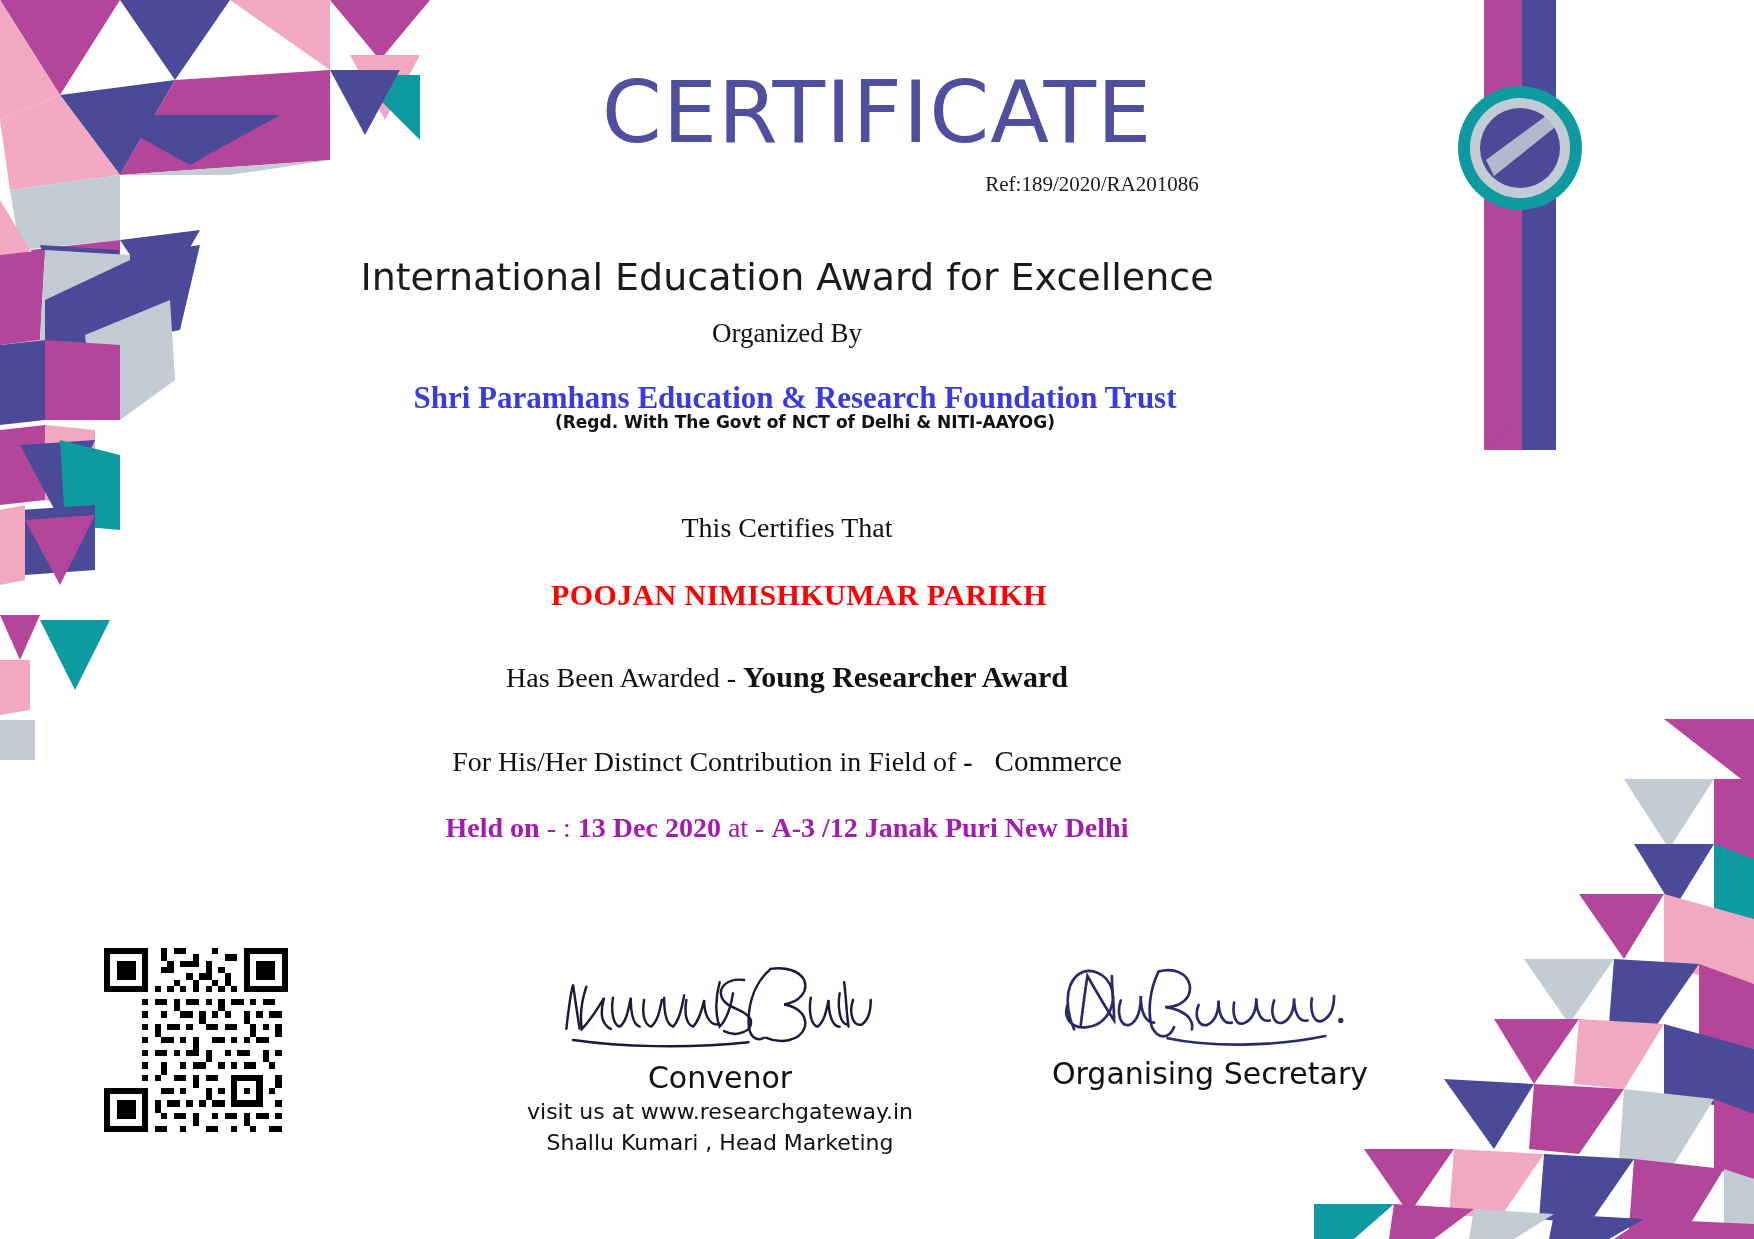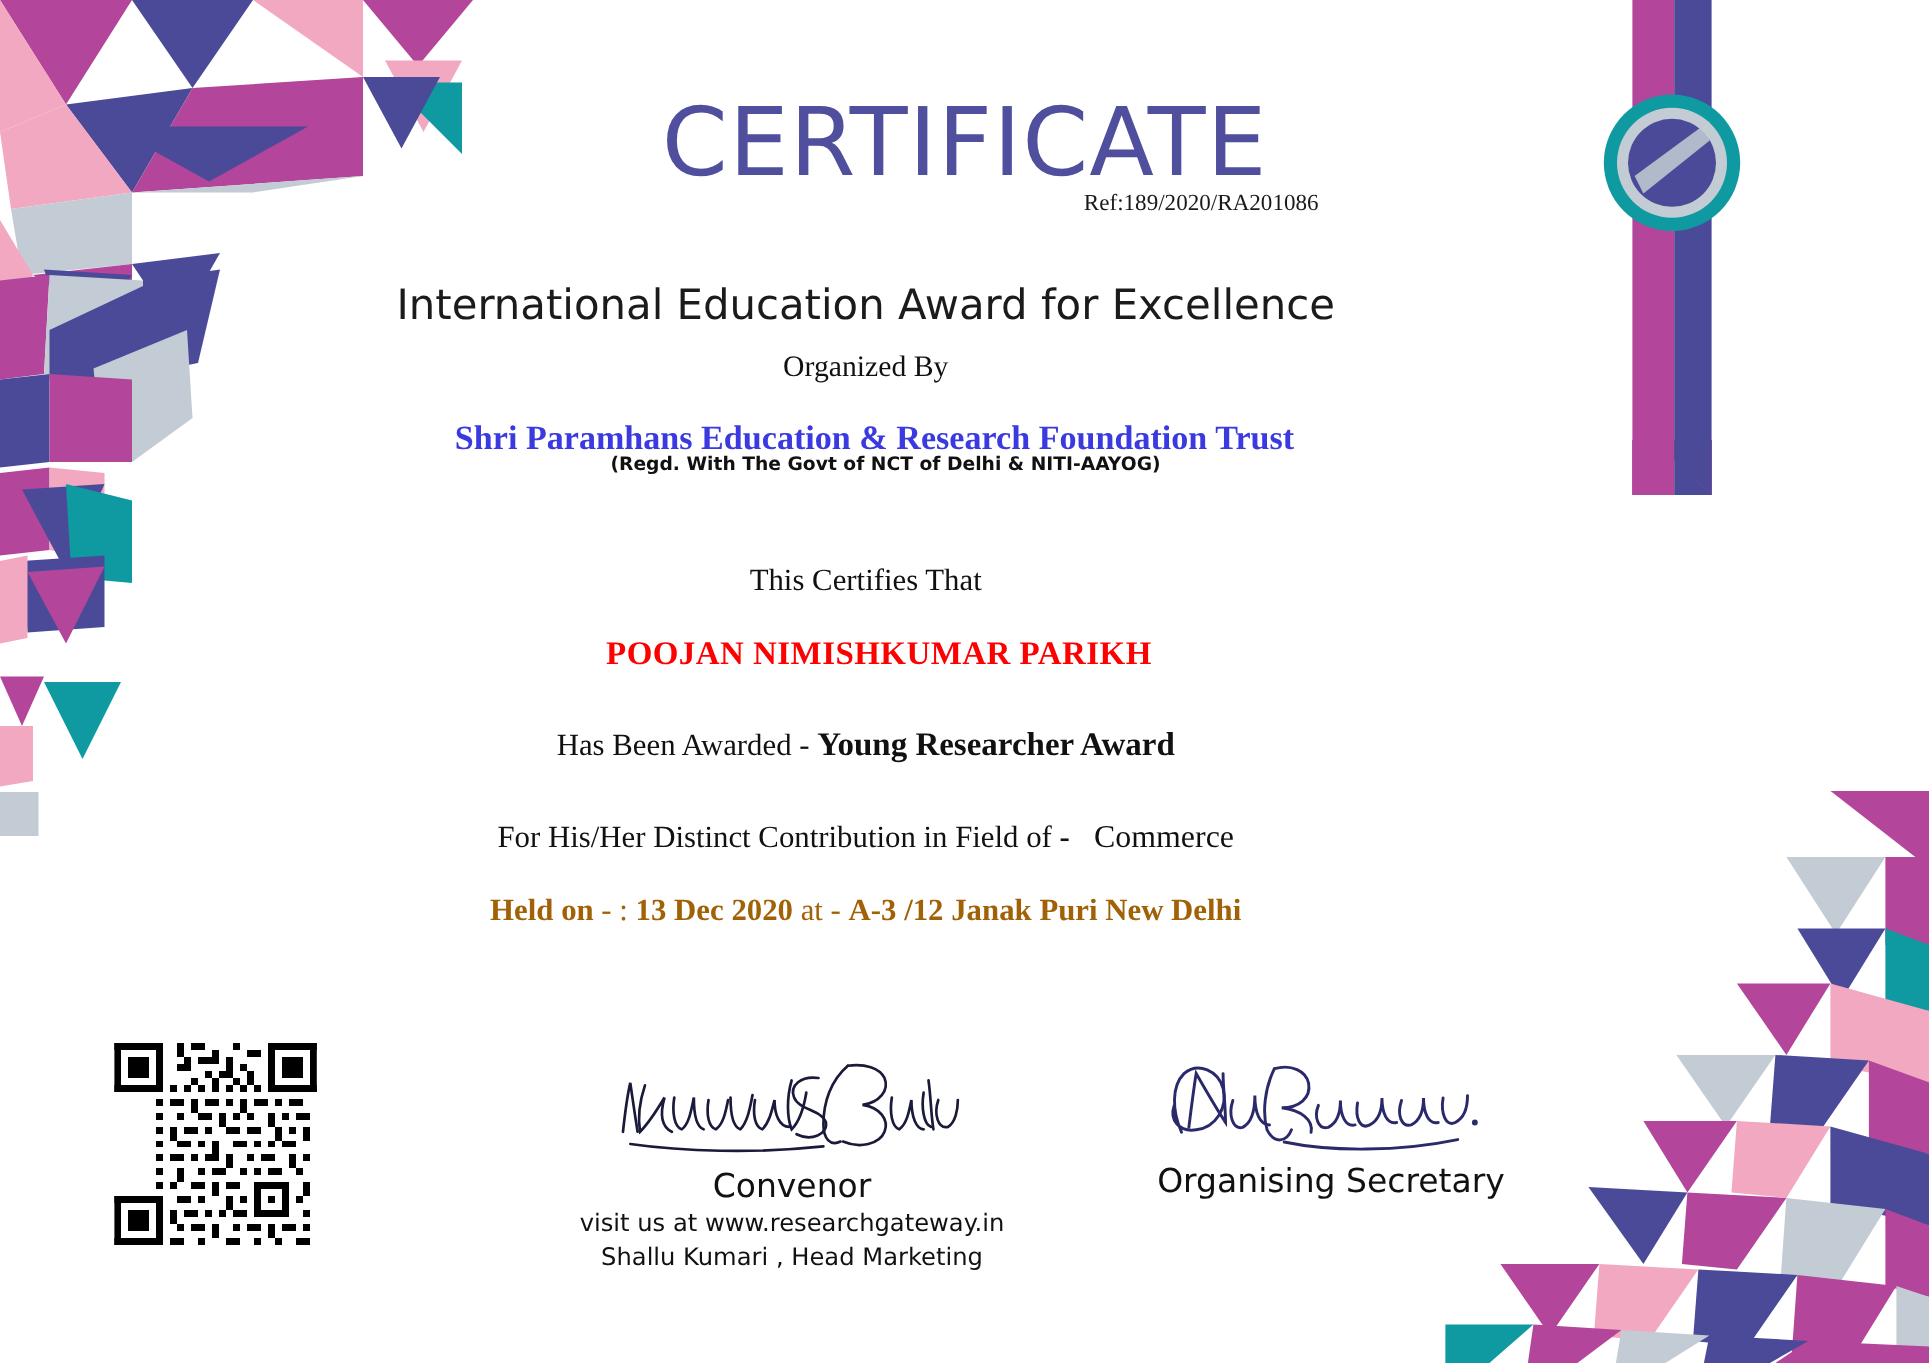--- a/index.html
+++ b/index.html
@@ -33,21 +33,20 @@
   .cert-title {
     position: absolute;
     left: 0; right: 0;
     top: 62px;
     text-align: center;
     font-family: "DejaVu Sans", sans-serif;
     font-size: 86px;
     letter-spacing: 1px;
     color: #4f4f9e;
     font-weight: 400;
-    margin-top: 18px;
   }
   .ref-no {
     position: absolute;
     left: 0; right: 0;
     top: 172px;
     text-align: center;
     font-family: "Liberation Serif", serif;
     font-size: 21px;
     color: #1a1a1a;
   }
@@ -146,21 +145,21 @@
   .field-line .wrap { position: relative; left: -90px; }
   .field-line b { font-weight: bold; }
   .field-line .field-value { font-weight: normal; font-size: 29px; padding-left: 22px; }
 
   .held-line {
     position: absolute;
     left: 0; right: 0;
     top: 812px;
     text-align: center;
     font-size: 28px;
-    color: #a16207;
+    color: #a21caf;
   }
   .held-line .wrap { position: relative; left: -90px; }
   .held-line b { font-weight: bold; }
 
   
   .qr-box {
     position: absolute;
     left: 104px;
     top: 948px;
     width: 184px;

